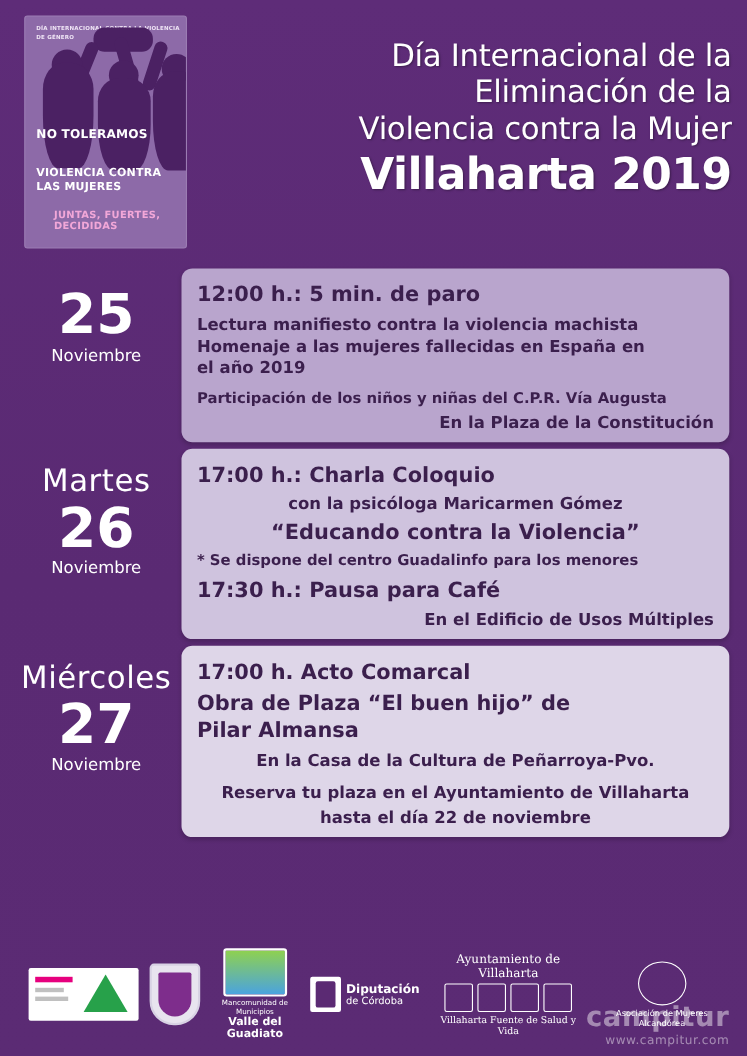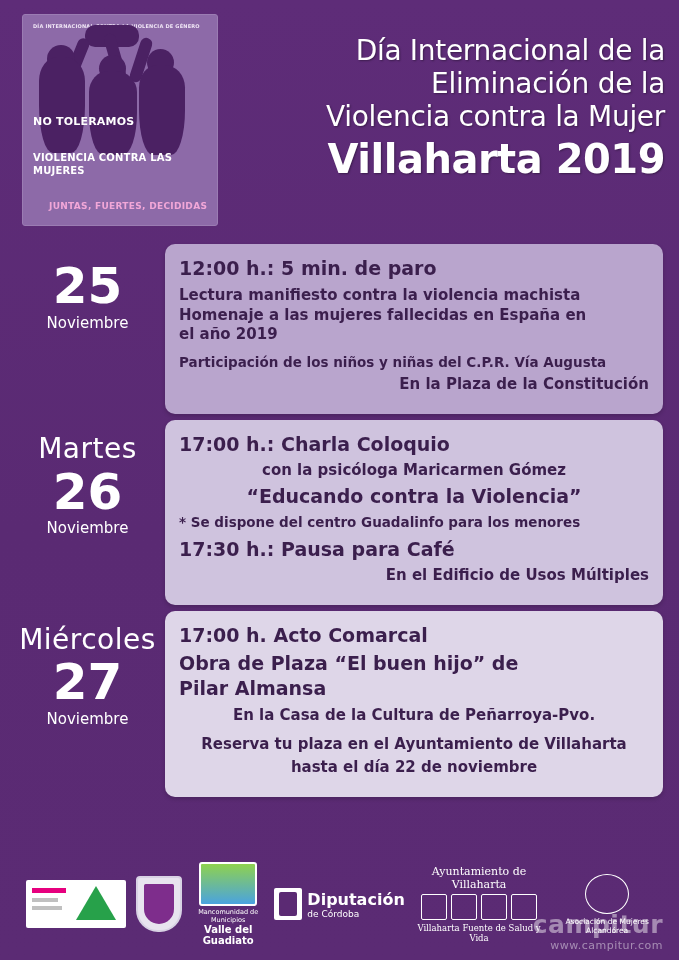--- a/index.html
+++ b/index.html
@@ -14,21 +14,21 @@
     width: 679px; height: 960px;
     background: linear-gradient(180deg, #5e2c78 0%, #5a2a73 55%, #5b2b74 100%);
   }
 
   
   .header {
     display: flex;
     padding: 14px 14px 0 22px;
   }
   .logo-box {
-    width: 196px; height: 212px;
+    width: 148px; height: 212px;
     background: #8d6aa8;
     border: 1px solid #9b7cb3;
     border-radius: 3px;
     position: relative;
     flex: 0 0 auto;
     overflow: hidden;
   }
   .logo-tag {
     position: absolute; top: 8px; left: 10px;
     color: #f0e6f6; font-size: 5px; line-height: 1.5;
@@ -96,21 +96,21 @@
     color: #ffffff;
     padding-top: 14px;
   }
   .day-name { font-size: 28px; line-height: 1.05; letter-spacing: .5px; }
   .day-num { font-size: 50px; font-weight: bold; line-height: 1.05; margin-top: 2px; }
   .day-month { font-size: 15px; line-height: 1.1; margin-top: 2px; text-align: center; }
 
   .card {
     flex: 1 1 auto;
     border-radius: 10px;
-    padding: 12px 14px 20px 14px;
+    padding: 12px 14px 8px 14px;
     color: #3b1f4d;
     box-shadow: 0 2px 4px rgba(0,0,0,.18);
   }
   .card-a { background: #b9a5cd; }
   .card-b { background: #cfc3de; }
   .card-c { background: #ded6e8; }
 
   .line { line-height: 1.28; }
   .big { font-size: 19px; font-weight: bold; }
   .med { font-size: 15px; font-weight: bold; }
@@ -165,21 +165,21 @@
   .dip { display:flex; align-items:center; gap:5px; }
   .dip .mark {
     width: 28px; height: 32px; background: #ffffff; border-radius: 2px;
     position: relative;
   }
   .dip .mark:after {
     content:""; position:absolute; left:5px; top:4px; width:18px; height:24px;
     background: #5b2a73; border-radius: 2px;
   }
   .dip .txt { color:#fff; }
-  .dip .t1 { font-size: 16px; font-weight: bold; }
+  .dip .t1 { font-size: 11px; font-weight: bold; }
   .dip .t2 { font-size: 9px; }
   .ayto { text-align:center; color:#fff; }
   .ayto .t1 { font-size: 11px; font-family:"DejaVu Serif", serif; }
   .ayto .icons {
     display:flex; gap:4px; justify-content:center; margin: 3px 0;
   }
   .ayto .ic { width: 26px; height: 26px; border: 1.5px solid #fff; border-radius: 2px; }
   .ayto .t2 { font-size: 8.5px; font-family:"DejaVu Serif", serif; }
   .asoc { text-align:center; color:#fff; }
   .asoc .flower {

